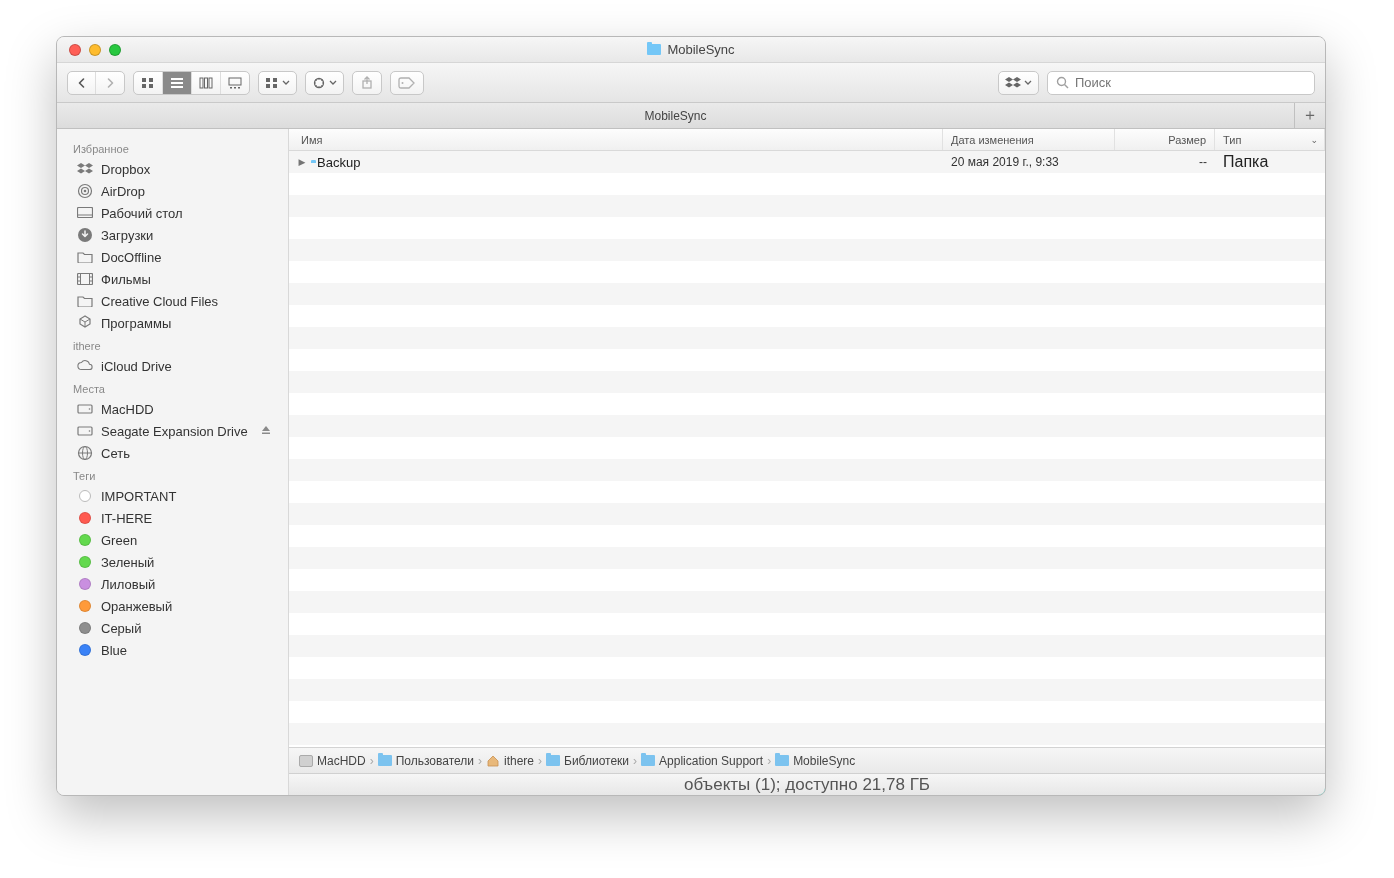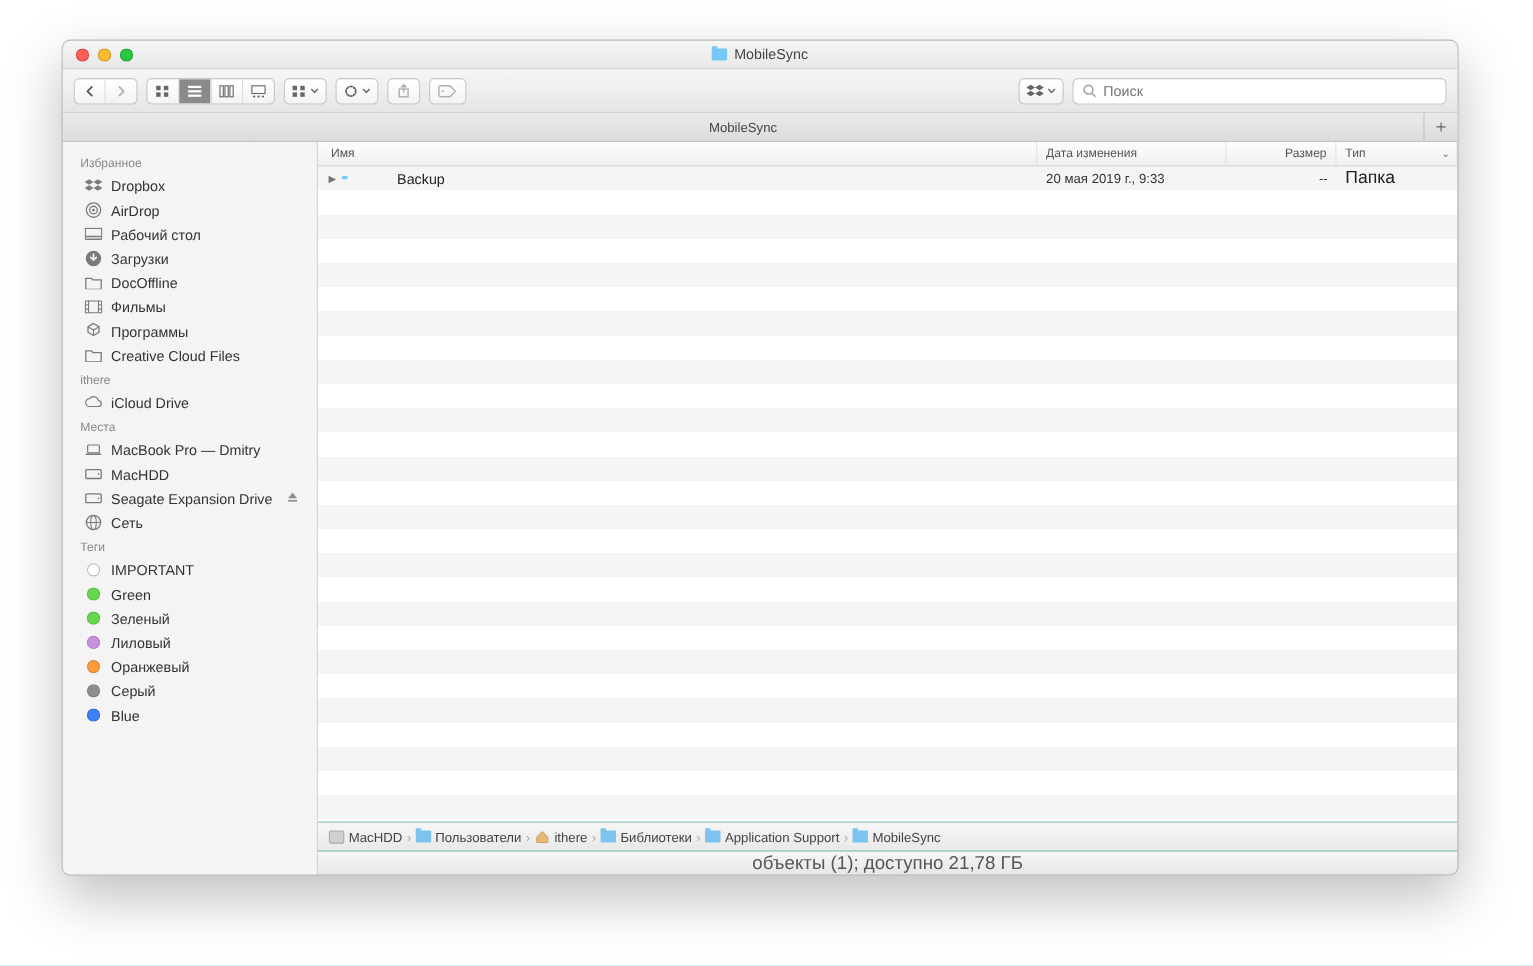--- a/index.html
+++ b/index.html
@@ -19,21 +19,21 @@
   .folder-icon-small{width:14px; height:11px; background:#74c7f7; border-radius:1px; position:relative;}
   .folder-icon-small:before{content:""; position:absolute; left:0; top:-2px; width:5px; height:3px; background:#74c7f7; border-radius:1px 1px 0 0;}
   
   .toolbar{height:40px; background:linear-gradient(#f6f6f6,#e5e5e5); border-bottom:1px solid #c9c9c9; display:flex; align-items:center; padding:0 10px; gap:8px;}
   .btngrp{display:flex; border:1px solid #c8c8c8; border-radius:5px; overflow:hidden; background:linear-gradient(#fff,#f3f3f3); height:24px;}
   .btn{min-width:28px; padding:0 7px; display:flex; align-items:center; justify-content:center; border-right:1px solid #ddd; cursor:default; font-size:12px; color:#555;}
   .btngrp .btn:last-child{border-right:none;}
   .btn.active{background:#8a8a8a; color:#fff;}
   .btn svg{display:block;}
   .spacer{flex:1;}
-  .searchbox{width:340px; height:24px; border:1px solid #c8c8c8; border-radius:5px; background:#fff; display:flex; align-items:center; padding:0 8px; gap:6px; color:#a0a0a0; font-size:13px;}
+  .searchbox{width:268px; height:24px; border:1px solid #c8c8c8; border-radius:5px; background:#fff; display:flex; align-items:center; padding:0 8px; gap:6px; color:#a0a0a0; font-size:13px;}
   .searchbox input{border:none; outline:none; flex:1; font-size:13px; color:#333; background:transparent;}
   
   .tabbar{height:26px; background:linear-gradient(#eaeaea,#dcdcdc); border-bottom:1px solid #c0c0c0; display:flex; align-items:stretch;}
   .tab{flex:1; display:flex; align-items:center; justify-content:center; font-size:12px; color:#444; border-right:1px solid #c0c0c0;}
   .newtab{width:30px; display:flex; align-items:center; justify-content:center; color:#666; font-size:16px;}
   
   .body{flex:1; display:flex; overflow:hidden;}
   .sidebar{width:232px; background:#f4f4f4; border-right:1px solid #d8d8d8; overflow-y:auto; padding:8px 0 8px 0;}
   .section-title{font-size:11px; color:#888; padding:6px 16px 3px;}
   .sb-item{display:flex; align-items:center; gap:8px; padding:3px 16px 3px 20px; font-size:13px; color:#333; cursor:default;}
@@ -46,21 +46,21 @@
   .colheader .col{padding:0 8px; border-right:1px solid #e1e1e1; height:100%; display:flex; align-items:center;}
   .col.name{flex:1; padding-left:12px;}
   .col.date{width:172px;}
   .col.size{width:100px; justify-content:flex-end;text-align:right;}
   .col.type{width:110px; position:relative;}
   .col.type .sortind{position:absolute; right:6px; font-size:9px; color:#666;}
   .listarea{flex:1; overflow-y:auto; background:repeating-linear-gradient(#f5f5f5 0px,#f5f5f5 22px,#ffffff 22px,#ffffff 44px);}
   .row{display:flex; align-items:center; height:22px; font-size:13px; color:#222;}
   .row .disc{width:14px; text-align:center; color:#757575; font-size:9px; margin-left:6px;}
   .row .ficon{margin:0 6px 0 2px;}
-  .row .cell-name{flex:1;margin-left:44px;}
+  .row .cell-name{flex:1;}
   .row .cell-date{width:172px; font-size:12px; color:#333; padding-left:8px;}
   .row .cell-size{width:100px; text-align:right; padding-right:8px; color:#333; font-size:12px;}
   .row .cell-type{width:110px; padding-left:8px; font-size:16px;}
   
   .pathbar{height:26px; background:linear-gradient(#f6f6f6,#e9e9e9); border-top:1px solid #d3d3d3; display:flex; align-items:center; padding:0 10px; gap:4px; font-size:12px; color:#444;}
   .pitem{display:flex; align-items:center; gap:4px;}
   .psep{color:#aaa;}
   .hdd-icon{width:14px;height:12px;background:#d0d0d0;border:1px solid #aaa;border-radius:2px;}
   .folder-blue{width:14px; height:11px; background:#7cc3ef; border-radius:1px; position:relative;}
   .folder-blue:before{content:"";position:absolute;left:0;top:-2px;width:5px;height:3px;background:#7cc3ef;border-radius:1px 1px 0 0;}
@@ -264,56 +264,47 @@
               <line x1="0.5" y1="4" x2="3.5" y2="4" stroke="#7a7a7a"></line>
               <line x1="0.5" y1="8" x2="3.5" y2="8" stroke="#7a7a7a"></line>
               <line x1="12.5" y1="4" x2="15.5" y2="4" stroke="#7a7a7a"></line>
               <line x1="12.5" y1="8" x2="15.5" y2="8" stroke="#7a7a7a"></line>
             </svg>
           </span>
         <span>Фильмы</span>
       </div>
       <div class="sb-item">
         <span class="ic">
+            <svg width="16" height="12" viewBox="0 0 16 12">
+              <path d="M1 2 h5 l1.5 1.5 H15 v7.5 a1 1 0 0 1 -1 1 H2 a1 1 0 0 1 -1 -1 Z" fill="none" stroke="#7a7a7a" stroke-width="1.2"></path>
+            </svg>
+          </span>
+        <span>Creative Cloud Files</span>
+      </div>
+      <div class="sb-item">
+        <span class="ic">
             <svg width="16" height="16" viewBox="0 0 16 16">
               <path d="M8 1 L3 4 v5 l5 3 l5 -3 V4 Z" fill="none" stroke="#7a7a7a" stroke-width="1.2"></path>
               <path d="M3 4 l5 3 l5 -3 M8 7 v5" stroke="#7a7a7a" stroke-width="1" fill="none"></path>
             </svg>
           </span>
         <span>Программы</span>
       </div>
-      <div class="sb-item">
-        <span class="ic">
-            <svg width="16" height="12" viewBox="0 0 16 12">
-              <path d="M1 2 h5 l1.5 1.5 H15 v7.5 a1 1 0 0 1 -1 1 H2 a1 1 0 0 1 -1 -1 Z" fill="none" stroke="#7a7a7a" stroke-width="1.2"></path>
-            </svg>
-          </span>
-        <span>Creative Cloud Files</span>
-      </div>
 
       <div class="section-title">ithere</div>
       <div class="sb-item">
         <span class="ic">
             <svg width="18" height="12" viewBox="0 0 18 12">
               <path d="M5 10 a4 4 0 0 1 0 -8 a5 5 0 0 1 9 2 a3 3 0 0 1 0 6 Z" fill="none" stroke="#7a7a7a" stroke-width="1.2"></path>
             </svg>
           </span>
         <span>iCloud Drive</span>
       </div>
 
       <div class="section-title">Места</div>
-      <div class="sb-item">
-        <span class="ic">
-            <svg width="18" height="12" viewBox="0 0 18 12">
-              <rect x="3" y="1" width="12" height="8" rx="1" fill="none" stroke="#7a7a7a" stroke-width="1.2"></rect>
-              <line x1="1" y1="10.5" x2="17" y2="10.5" stroke="#7a7a7a" stroke-width="1.5"></line>
-            </svg>
-          </span>
-        <span>MacBook Pro — Dmitry</span>
-      </div>
       <div class="sb-item">
         <span class="ic">
             <svg width="16" height="12" viewBox="0 0 16 12">
               <rect x="1" y="2" width="14" height="8" rx="1" fill="none" stroke="#7a7a7a" stroke-width="1.2"></rect>
               <circle cx="12.5" cy="6" r="0.8" fill="#7a7a7a"></circle>
             </svg>
           </span>
         <span>MacHDD</span>
       </div>
       <div class="sb-item">
@@ -339,20 +330,26 @@
           </span>
         <span>Сеть</span>
       </div>
 
       <div class="section-title">Теги</div>
       <div class="sb-item">
           <span class="ic">
             <span class="tag-dot" style="background:#ffffff;border-color:#bbbbbb;"></span>
           </span>
           <span>IMPORTANT</span>
+        </div>
+      <div class="sb-item">
+          <span class="ic">
+            <span class="tag-dot" style="background:#ff5a50;"></span>
+          </span>
+          <span>IT-HERE</span>
         </div>
       <div class="sb-item">
           <span class="ic">
             <span class="tag-dot" style="background:#63d94e;"></span>
           </span>
           <span>Green</span>
         </div>
       <div class="sb-item">
           <span class="ic">
             <span class="tag-dot" style="background:#63d94e;"></span>

